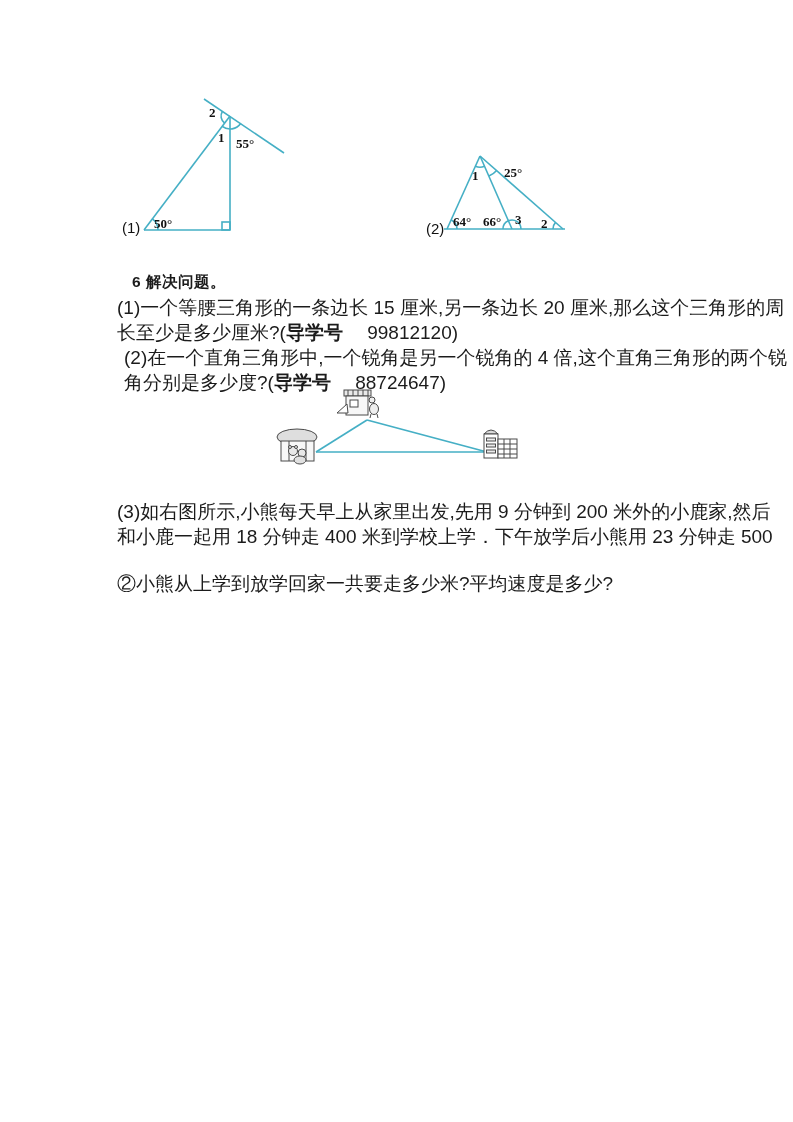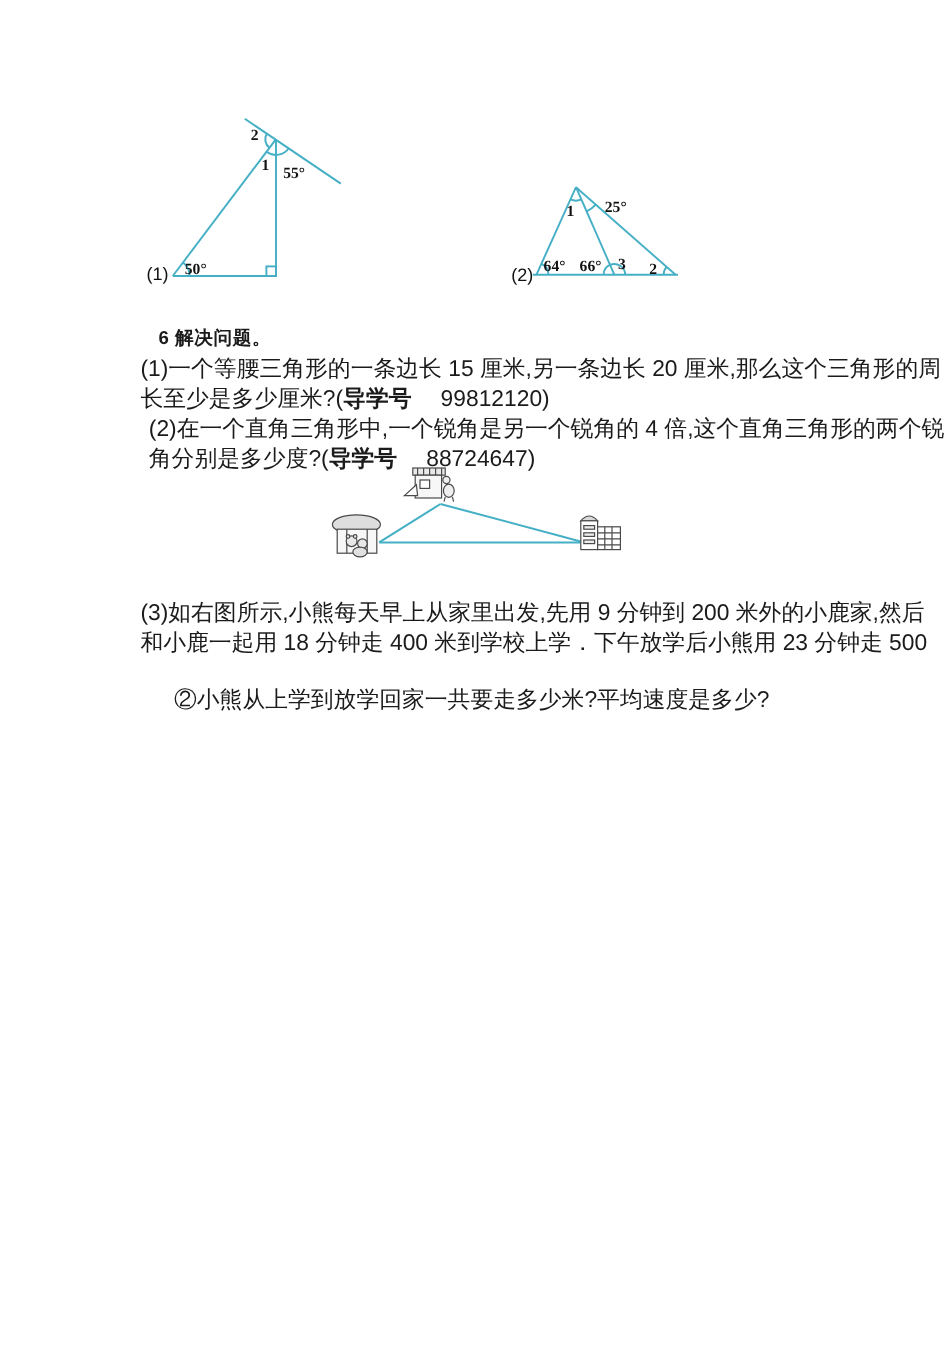--- a/index.html
+++ b/index.html
@@ -123,15 +123,15 @@
     <div>(2)在一个直角三角形中,一个锐角是另一个锐角的 4 倍,这个直角三角形的两个锐</div>
     <div><span>角分别是多少度?(</span><span class="bold">导学号</span><span>　 88724647)</span></div>
   </div>
 
   <div class="abs txt" style="left:117px;top:499px;">
     <div>(3)如右图所示,小熊每天早上从家里出发,先用 9 分钟到 200 米外的小鹿家,然后</div>
     <div>和小鹿一起用 18 分钟走 400 米到学校上学．下午放学后小熊用 23 分钟走 500</div>
   </div>
 
 
-  <div class="abs txt" style="left:117px;top:571px;margin-left:28px;">②小熊从上学到放学回家一共要走多少米?平均速度是多少?</div>
+  <div class="abs txt" style="left:117px;top:571px;">②小熊从上学到放学回家一共要走多少米?平均速度是多少?</div>
 
 </div>
 
 </body></html>

